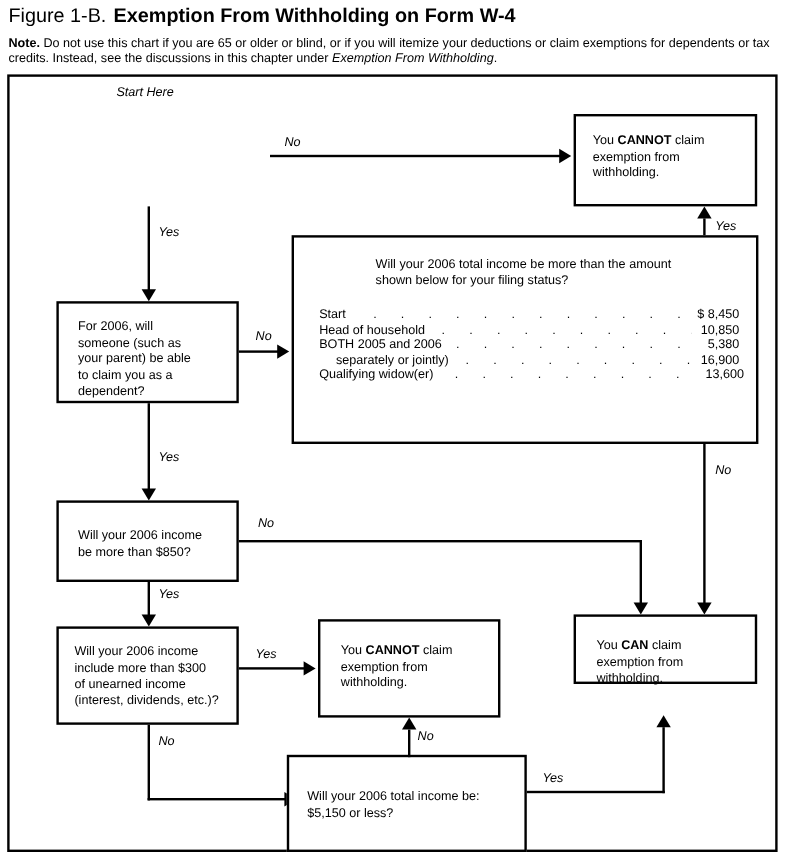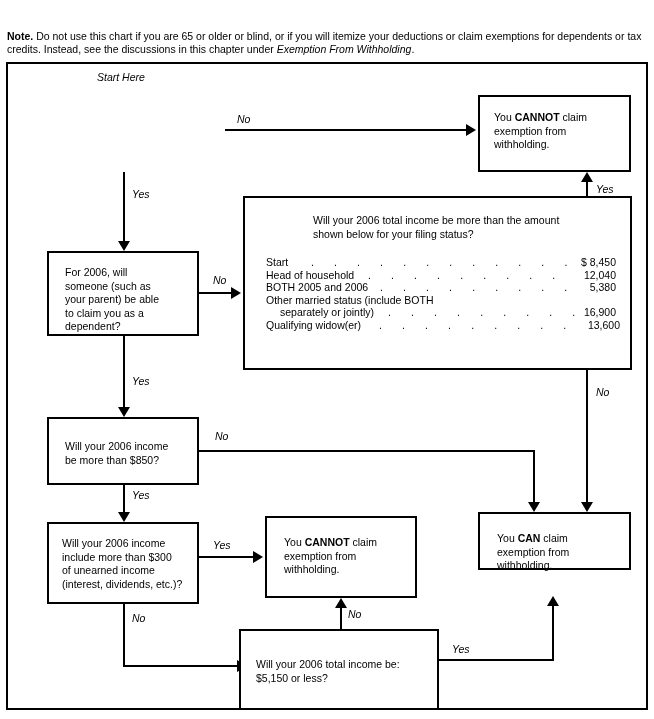--- a/index.html
+++ b/index.html
@@ -75,20 +75,23 @@
     letter-spacing:8.6px;font-size:10.5px;
     white-space:nowrap;color:#000;
   }
   .fs-amt{position:absolute;top:0;text-align:right;width:62px;}
 </style>
 </head>
 <body>
 
 <div id="page">
 
+  <div class="fig-title">
+    <span class="lead">Figure 1-B.</span><span class="bold" style="margin-left:6px;">Exemption From Withholding on Form W-4</span>
+  </div>
 
   <div class="note">
     <span class="nlabel">Note.</span><span> Do not use this chart if you are 65 or older or blind, or if you will itemize your deductions or claim exemptions for dependents or tax credits. Instead, see the discussions in this chapter under </span><span class="ital">Exemption From Withholding</span><span>.</span>
   </div>
 
   <div class="frame"></div>
 
   <div class="start-lbl" style="left:97px;top:71px;">Start Here</div>
 
 
@@ -131,33 +134,30 @@
 
       <div class="fs-row">
         <span class="fs-name">Start</span>
         <span class="fs-dots" style="left:45px;width:265px;">. . . . . . . . . . . . . . . . . . . . .</span>
         <span class="fs-amt" style="left:288px;">$ 8,450</span>
       </div>
 
       <div class="fs-row">
         <span class="fs-name">Head of household</span>
         <span class="fs-dots" style="left:102px;width:208px;">. . . . . . . . . . . . . . . .</span>
-        <span class="fs-amt" style="left:288px;">12,040</span>
+        <span class="fs-amt" style="left:288px;">10,850</span>
       </div>
 
 
       <div class="fs-row">
         <span class="fs-name">BOTH 2005 and 2006</span>
         <span class="fs-dots" style="left:114px;width:196px;">. . . . . . . . . . . . . . .</span>
         <span class="fs-amt" style="left:288px;">5,380</span>
       </div>
 
-      <div class="fs-row">
-        <span class="fs-name">Other married status (include BOTH</span>
-      </div>
 
 
       <div class="fs-row">
         <span class="fs-name ind">separately or jointly)</span>
         <span class="fs-dots" style="left:122px;width:188px;">. . . . . . . . . . . . . .</span>
         <span class="fs-amt" style="left:288px;">16,900</span>
       </div>
 
       <div class="fs-row">
         <span class="fs-name">Qualifying widow(er)</span>

